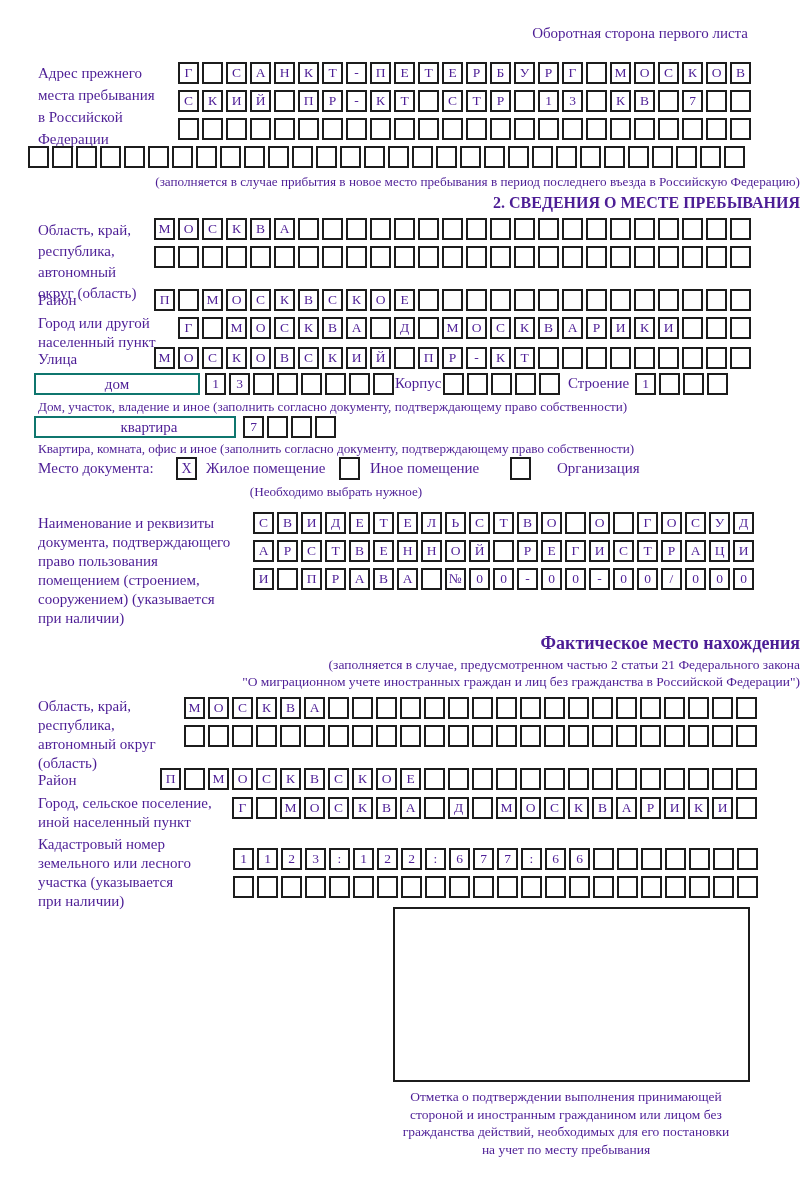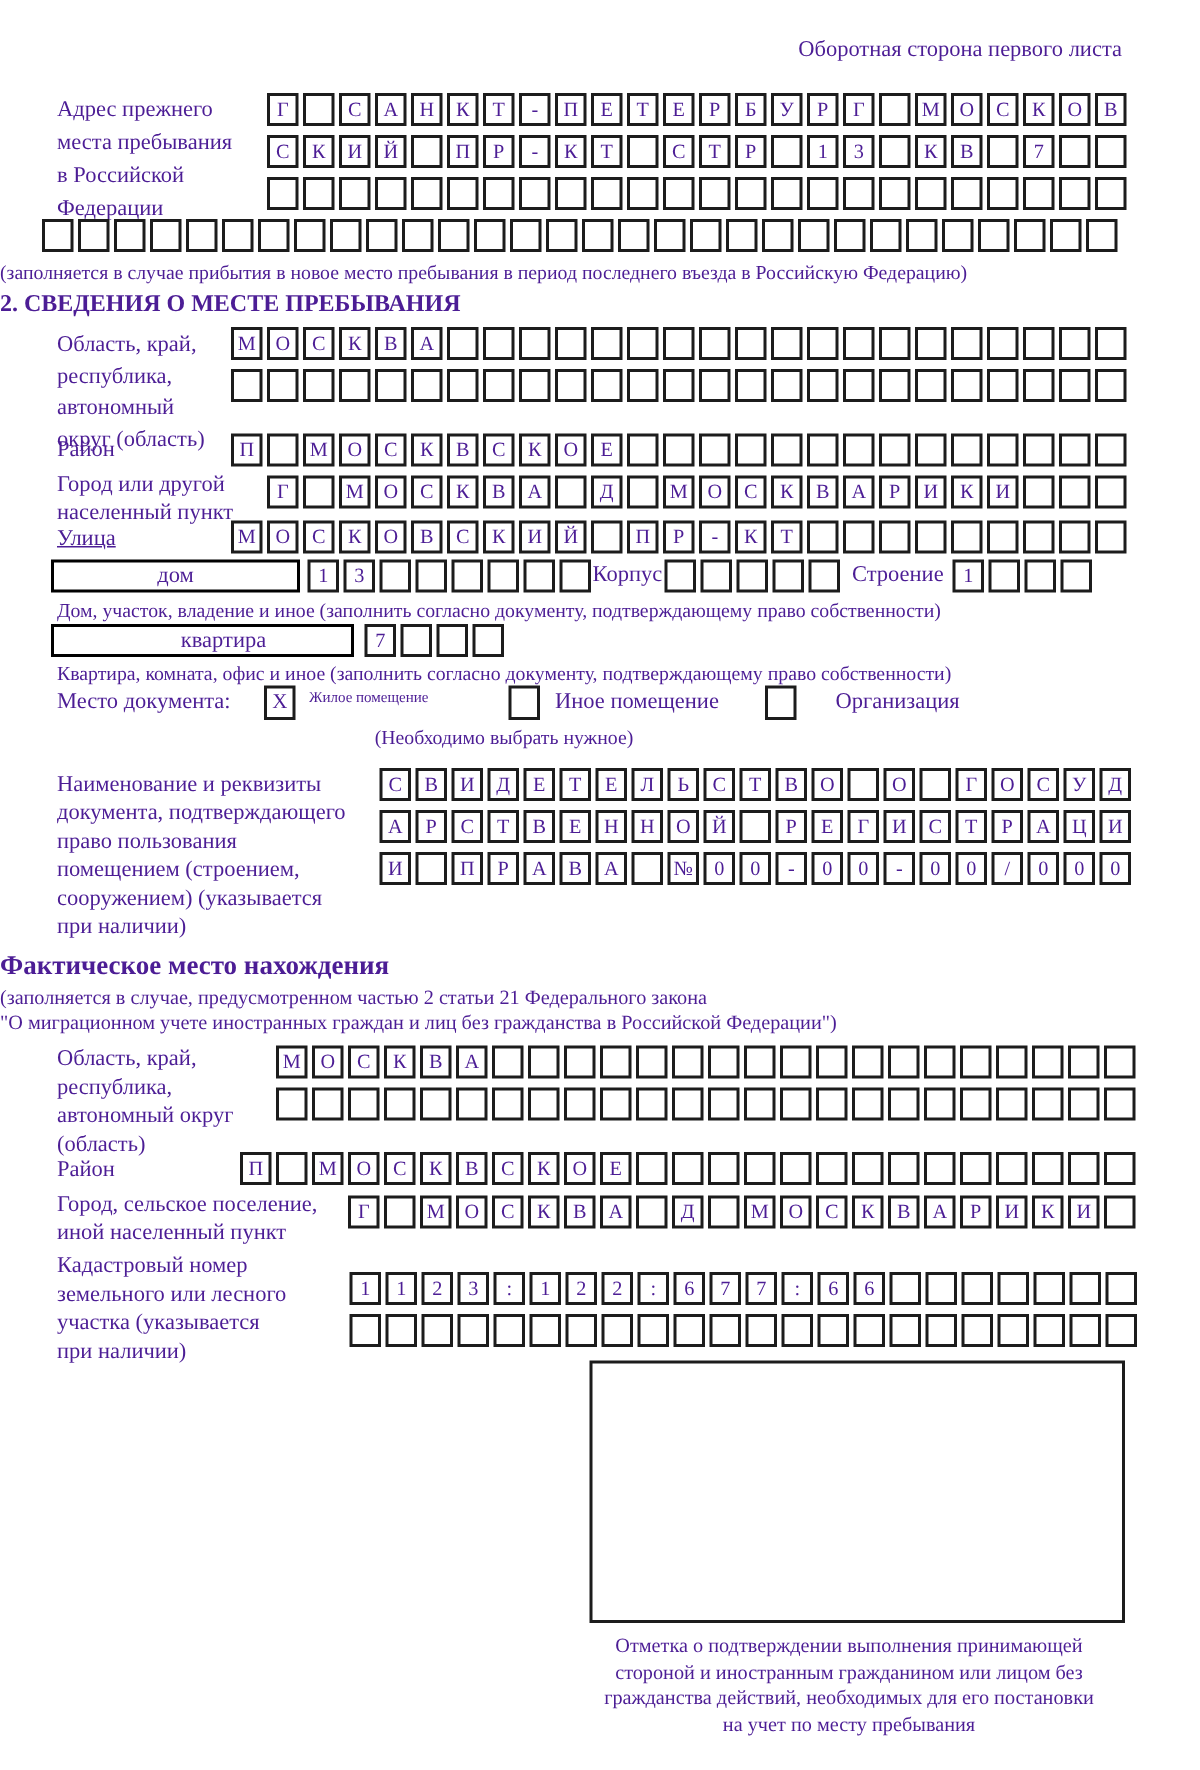--- a/index.html
+++ b/index.html
@@ -6,31 +6,31 @@
   .page {
     position:relative; width:800px; height:1180px; margin:0 auto;
     background:#ffffff; color:#4c1d95;
     font-family:"Liberation Serif", "DejaVu Serif", serif;
     overflow:hidden;
   }
   .abs { position:absolute; }
   .lbl { position:absolute; font-size:15px; line-height:21px; white-space:pre-line; }
   .lbl.tight { line-height:19px; }
   .note { position:absolute; font-size:13.2px; line-height:15px; }
-  .center { left:0; width:800px; text-align:left; }
+  .center { left:0; width:800px; text-align:right; }
   .head { position:absolute; font-weight:bold; font-size:16px; }
   .grid { position:absolute; display:flex; gap:3px; }
   .cell {
     flex:0 0 21px; width:21px; height:22px; box-sizing:border-box;
     border:2px solid #1c1c1c; display:flex; align-items:center; justify-content:center;
     font-size:13.5px; line-height:1; background:#fff;
   }
   .rect-label {
     position:absolute; height:22px; box-sizing:border-box;
-    border:2px solid #000000; display:flex; align-items:center; justify-content:center;
+    border:2px solid #0f766e; display:flex; align-items:center; justify-content:center;
     font-size:15px; background:#fff;
   }
   .checkbox {
     position:absolute; width:21px; height:23px; box-sizing:border-box;
     border:2px solid #1c1c1c; display:flex; align-items:center; justify-content:center;
     font-size:14px; background:#fff;
   }
   .stamp-box { position:absolute; border:2px solid #1c1c1c; background:#fff; box-sizing:border-box; }
   .stamp-note { position:absolute; font-size:13.5px; line-height:17.5px; text-align:center; white-space:pre-line; }
 </style>
@@ -269,21 +269,21 @@
       <div class="cell">А</div>
       <div class="cell">Р</div>
       <div class="cell">И</div>
       <div class="cell">К</div>
       <div class="cell">И</div>
       <div class="cell"></div>
       <div class="cell"></div>
       <div class="cell"></div>
     </div>
 
-  <div class="lbl" style="left:38px; top:349px;text-decoration:underline;">Улица</div>
+  <div class="lbl" style="left:38px; top:349px;">Улица</div>
   <div class="grid" style="left:154px; top:347px;">
       <div class="cell">М</div>
       <div class="cell">О</div>
       <div class="cell">С</div>
       <div class="cell">К</div>
       <div class="cell">О</div>
       <div class="cell">В</div>
       <div class="cell">С</div>
       <div class="cell">К</div>
       <div class="cell">И</div>
@@ -337,21 +337,21 @@
   <div class="grid" style="left:243px; top:416px;">
       <div class="cell">7</div>
       <div class="cell"></div>
       <div class="cell"></div>
       <div class="cell"></div>
     </div>
   <div class="note" style="left:38px; top:441px;">Квартира, комната, офис и иное (заполнить согласно документу, подтверждающему право собственности)</div>
 
   <div class="abs" style="left:38px; top:460px; font-size:15px;">Место документа:</div>
   <div class="checkbox" style="left:176px; top:457px;">X</div>
-  <div class="abs" style="left:206px; top:460px; font-size:10px;">Жилое помещение</div>
+  <div class="abs" style="left:206px; top:460px; font-size:15px;">Жилое помещение</div>
   <div class="checkbox" style="left:339px; top:457px;"></div>
   <div class="abs" style="left:370px; top:460px; font-size:15px;">Иное помещение</div>
   <div class="checkbox" style="left:510px; top:457px;"></div>
   <div class="abs" style="left:557px; top:460px; font-size:15px;">Организация</div>
   <div class="note" style="left:136px; top:484px; width:400px; text-align:center;">(Необходимо выбрать нужное)</div>
 
   <div class="lbl tight" style="left:38px; top:514px; width:210px;">Наименование и реквизиты
 документа, подтверждающего
 право пользования
 помещением (строением,

